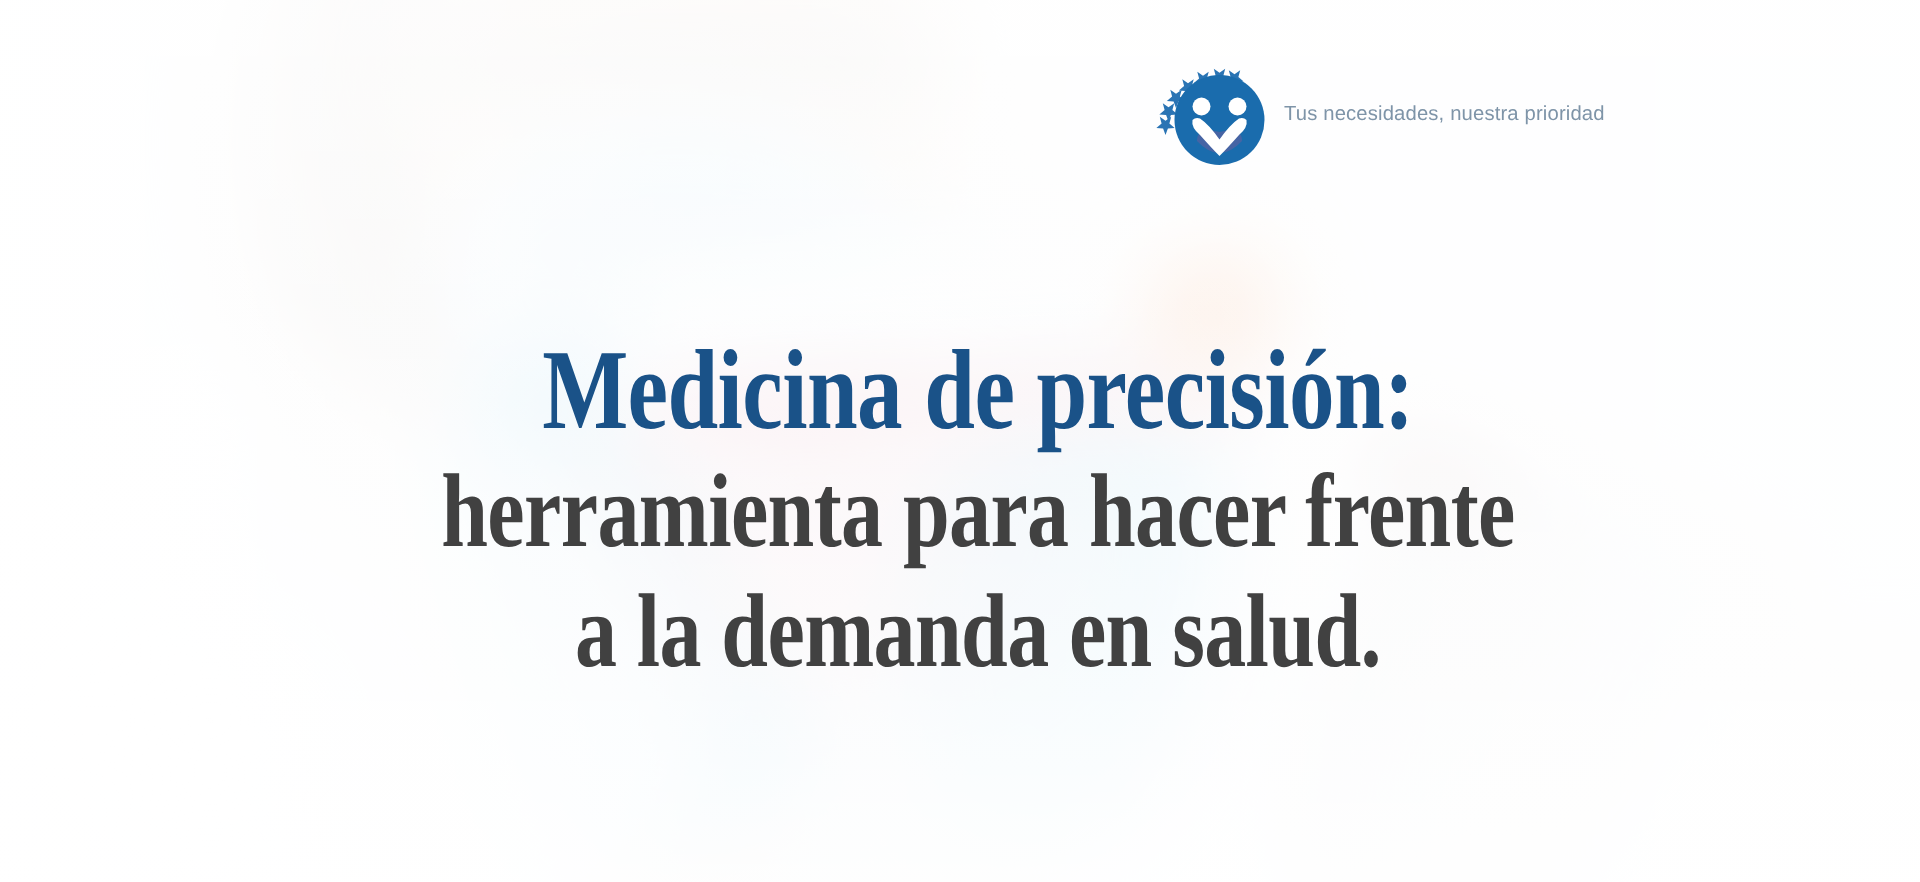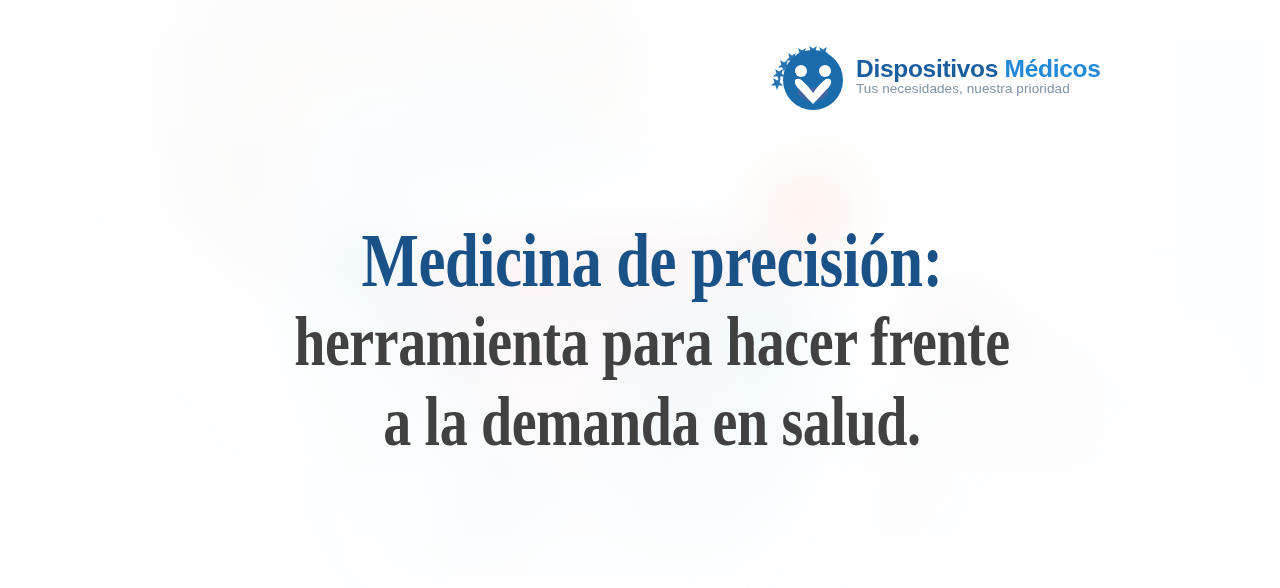--- a/index.html
+++ b/index.html
@@ -295,23 +295,20 @@
           <polygon points="3,52 4.6,47.6 9.1,47.4 5.6,44.4 6.8,39.9 3,42.5 -0.8,39.9 0.4,44.4 -3.1,47.4 1.4,47.6" transform="translate(52,-31)"></polygon>
         </g>
         <circle cx="45" cy="42" r="30" fill="#1a6cad"></circle>
         <path d="M30 56 Q45 72 60 56 Q60 46 45 50 Q30 46 30 56 Z" fill="#6b5e9c" opacity="0.55"></path>
         <circle cx="33" cy="33" r="6" fill="#ffffff"></circle>
         <circle cx="57" cy="33" r="6" fill="#ffffff"></circle>
         <path d="M27 42 Q29 40 32 41 Q38 45 45 55 Q52 45 58 41 Q61 40 63 42 Q64 47 58 52 Q50 61 45 66 Q40 61 32 52 Q26 47 27 42 Z" fill="#ffffff"></path>
       </svg>
     </div>
     <div class="logo-text">
-      <div class="logo-title">
-        <span class="w1">Dispositivos</span><span> </span><span class="w2">Médicos</span>
-      </div>
       <div class="logo-tagline">Tus necesidades, nuestra prioridad</div>
     </div>
   </div>
 
   <div class="headline">
     <span class="hl-line hl-1">Medicina de precisión:</span>
     <span class="hl-line hl-2">herramienta para hacer frente</span>
     <span class="hl-line hl-3">a la demanda en salud.</span>
   </div>
 

